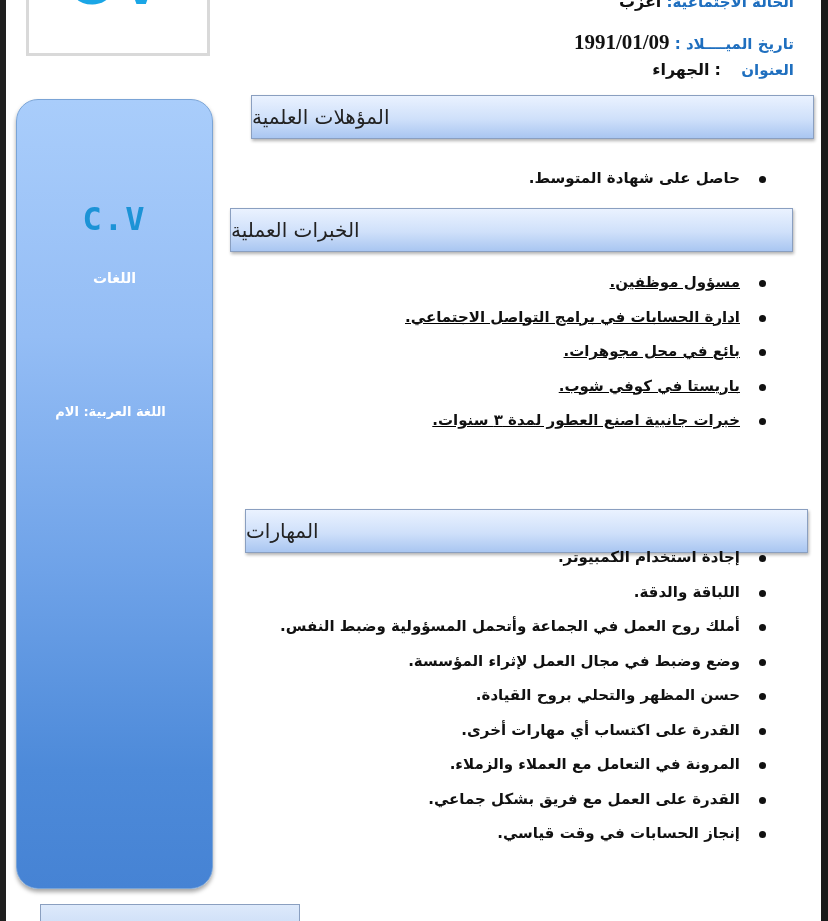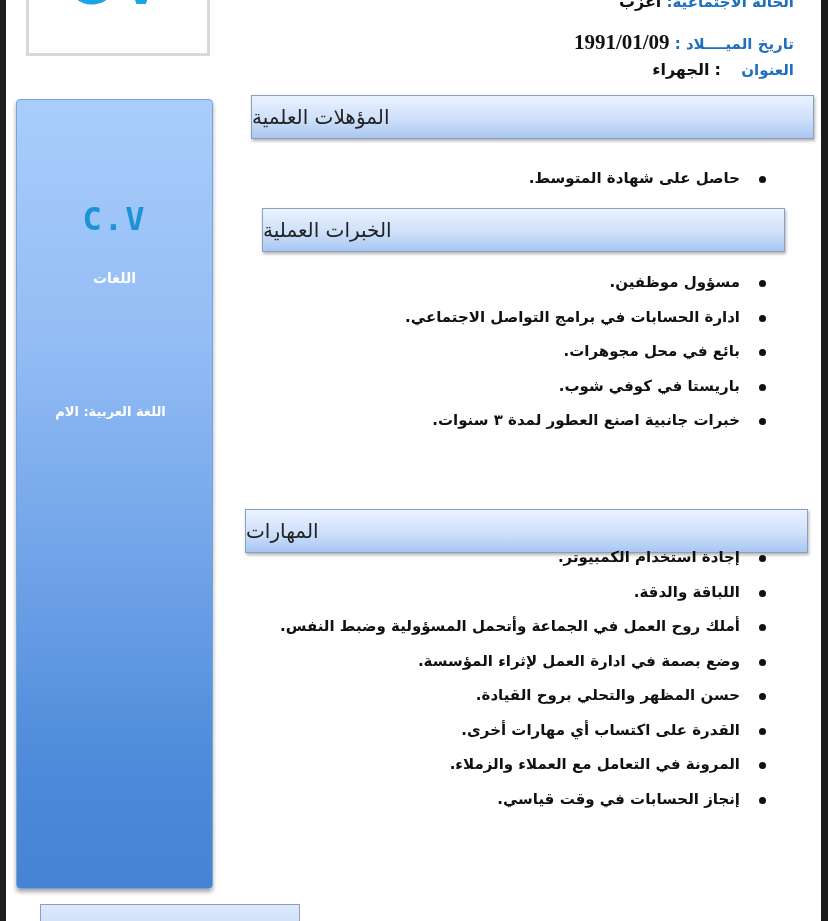--- a/index.html
+++ b/index.html
@@ -25,21 +25,21 @@
   .info { position: absolute; right: 34px; direction: rtl; white-space: nowrap; }
   .info .lbl { color: #1f6fbf; font-weight: bold; font-size: 15px; }
   .info .val { color: #111; font-weight: bold; font-size: 16px; }
   .info .val.date { font-family: Liberation Serif, serif; font-size: 21px; }
   .info-1 { top: -8px; }
   .info-2 { top: 30px; }
   .info-3 { top: 60px; }
 
   .sidebar {
     position: absolute; left: 16px; top: 99px; width: 195px; height: 788px;
-    border-radius: 4px;
+    border-radius: 22px;
     background: linear-gradient(to bottom, #a9cdfb 0%, #94bdf5 30%, #6ea2e8 60%, #4d8ad9 85%, #4683d4 100%);
     border: 1px solid #7aa4d6;
     box-shadow: 0 3px 4px rgba(0,0,0,0.35);
   }
   .sb-cv {
     position: absolute; top: 100px; left: 0; right: 0; text-align: center;
     font-family: "DejaVu Sans Mono", monospace; font-weight: bold; font-size: 32px;
     color: #1c93d6; letter-spacing: 2px;
   }
   .sb-lang-title {
@@ -53,38 +53,38 @@
 
   .sec-header {
     position: absolute; height: 44px; box-sizing: border-box;
     background: linear-gradient(to bottom, #eaf2ff 0%, #cfe0fa 55%, #a9c6f1 100%);
     border: 1px solid #8a9fc0;
     box-shadow: 1px 2px 3px rgba(0,0,0,0.3);
     text-align: left; direction: rtl;
     font-size: 20px; color: #222; line-height: 42px;
   }
   .sec-1 { left: 251px; top: 95px; width: 563px; }
-  .sec-2 { left: 262px; top: 208px; width: 523px; }
+  .sec-2 { left: 230px; top: 208px; width: 563px; }
   .sec-3 { left: 245px; top: 479px; width: 563px; margin-top: 30px; }
 
   ul.bullets {
     position: absolute; right: 62px; margin: 0; padding: 0; list-style: none;
     direction: rtl;
   }
   ul.bullets li {
     position: relative; padding-right: 26px; font-weight: bold; font-size: 15px; color: #111;
     white-space: nowrap;
   }
   ul.bullets li::before {
     content: ""; position: absolute; right: 0; top: 50%; width: 7px; height: 7px;
     margin-top: -2px; border-radius: 50%; background: #111;
   }
   .list-1 { top: 164px; }
   .list-1 li { height: 28px; line-height: 28px; }
-  .list-2 { top: 265px; }
+  .list-2 { top: 265px; text-decoration: underline; }
   .list-2 li { height: 34.5px; line-height: 34.5px; }
   .list-3 { top: 540px; }
   .list-3 li { height: 34.5px; line-height: 34.5px; }
 
   .bottom-box {
     position: absolute; left: 40px; top: 904px; width: 260px; height: 30px;
     background: linear-gradient(to bottom, #dde9fb, #c9dbf6);
     border: 1px solid #8a9fc0; box-sizing: border-box;
   }
 </style>
@@ -130,20 +130,21 @@
   <li>بائع في محل مجوهرات.</li>
   <li>باريستا في كوفي شوب.</li>
   <li>خبرات جانبية اصنع العطور لمدة ٣ سنوات.</li>
 </ul>
 
 <div class="sec-header sec-3">المهارات</div>
 <ul class="bullets list-3">
   <li>إجادة استخدام الكمبيوتر.</li>
   <li>اللباقة والدقة.</li>
   <li>أملك روح العمل في الجماعة وأتحمل المسؤولية وضبط النفس.</li>
-  <li>وضع بصمة في ادارة العمل لإثراء المؤسسة.</li>
+  <li>وضع وضبط في مجال العمل لإثراء المؤسسة.</li>
   <li>حسن المظهر والتحلي بروح القيادة.</li>
   <li>القدرة على اكتساب أي مهارات أخرى.</li>
   <li>المرونة في التعامل مع العملاء والزملاء.</li>
+  <li>القدرة على العمل مع فريق بشكل جماعي.</li>
   <li>إنجاز الحسابات في وقت قياسي.</li>
 </ul>
 
 <div class="bottom-box"></div>
 
 </body></html>

